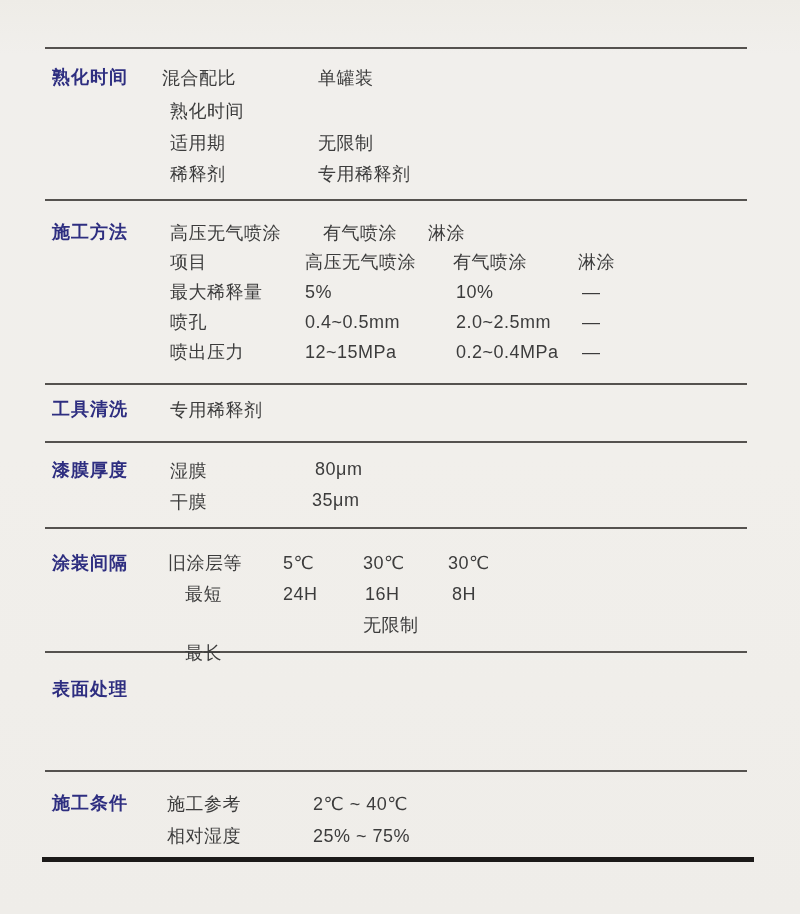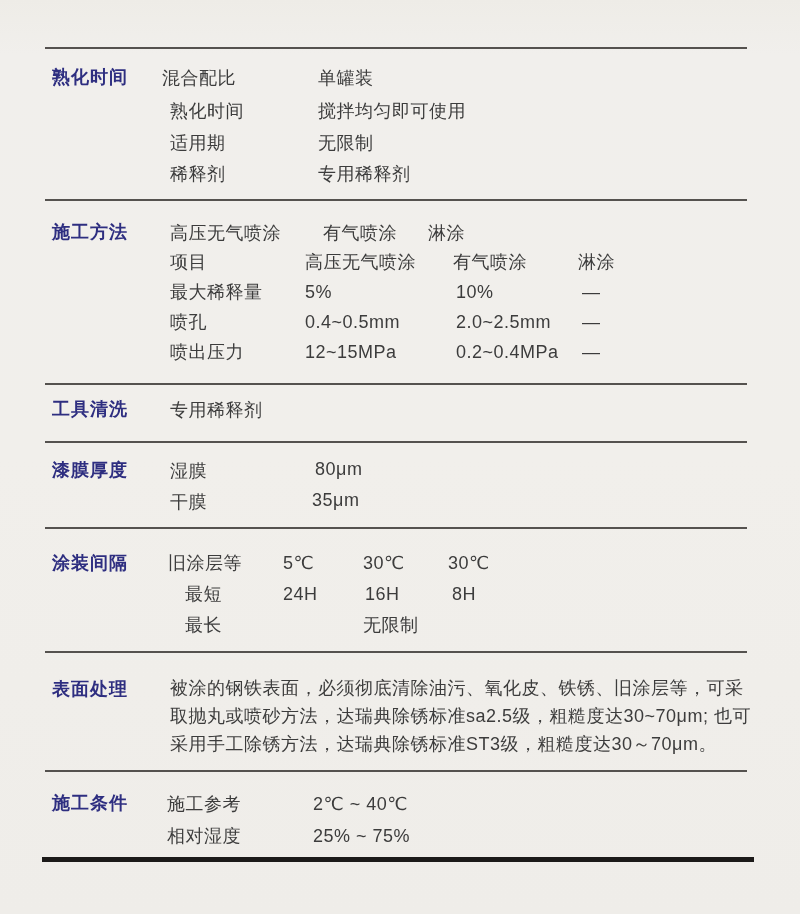--- a/index.html
+++ b/index.html
@@ -59,21 +59,20 @@
   <div class="rule" style="top:441px"></div>
   <div class="rule" style="top:527px"></div>
   <div class="rule" style="top:651px"></div>
   <div class="rule" style="top:770px"></div>
   <div class="rule-bold" style="top:857px"></div>
 
   <span class="t title" style="left:52px;top:66px">熟化时间</span>
   <span class="t" style="left:162px;top:67px">混合配比</span>
   <span class="t" style="left:318px;top:67px">单罐装</span>
   <span class="t" style="left:170px;top:100px">熟化时间</span>
-  <span class="t" style="left:318px;top:100px">搅拌均匀即可使用</span>
   <span class="t" style="left:170px;top:132px">适用期</span>
   <span class="t" style="left:318px;top:132px">无限制</span>
   <span class="t" style="left:170px;top:163px">稀释剂</span>
   <span class="t" style="left:318px;top:163px">专用稀释剂</span>
 
   <span class="t title" style="left:52px;top:221px">施工方法</span>
   <span class="t" style="left:170px;top:222px">高压无气喷涂</span>
   <span class="t" style="left:323px;top:222px">有气喷涂</span>
   <span class="t" style="left:428px;top:222px">淋涂</span>
 
@@ -110,25 +109,24 @@
   <span class="t" style="left:168px;top:552px">旧涂层等</span>
   <span class="t" style="left:283px;top:552px">5℃</span>
   <span class="t" style="left:363px;top:552px">30℃</span>
   <span class="t" style="left:448px;top:552px">30℃</span>
 
   <span class="t" style="left:185px;top:583px">最短</span>
   <span class="t" style="left:283px;top:583px">24H</span>
   <span class="t" style="left:365px;top:583px">16H</span>
   <span class="t" style="left:452px;top:583px">8H</span>
 
-  <span class="t" style="left:185px;top:614px">最长</span>
+  <span class="t" style="left:185px;top:642px">最长</span>
   <span class="t" style="left:363px;top:614px">无限制</span>
 
   <span class="t title" style="left:52px;top:678px">表面处理</span>
-  <div class="para">被涂的钢铁表面，必须彻底清除油污、氧化皮、铁锈、旧涂层等，可采取抛丸或喷砂方法，达瑞典除锈标准sa2.5级，粗糙度达30~70μm; 也可采用手工除锈方法，达瑞典除锈标准ST3级，粗糙度达30～70μm。</div>
 
   <span class="t title" style="left:52px;top:792px">施工条件</span>
   <span class="t" style="left:167px;top:793px">施工参考</span>
   <span class="t" style="left:313px;top:793px">2℃ ~ 40℃</span>
   <span class="t" style="left:167px;top:825px">相对湿度</span>
   <span class="t" style="left:313px;top:825px">25% ~ 75%</span>
 
 </div>
 
 </body></html>

